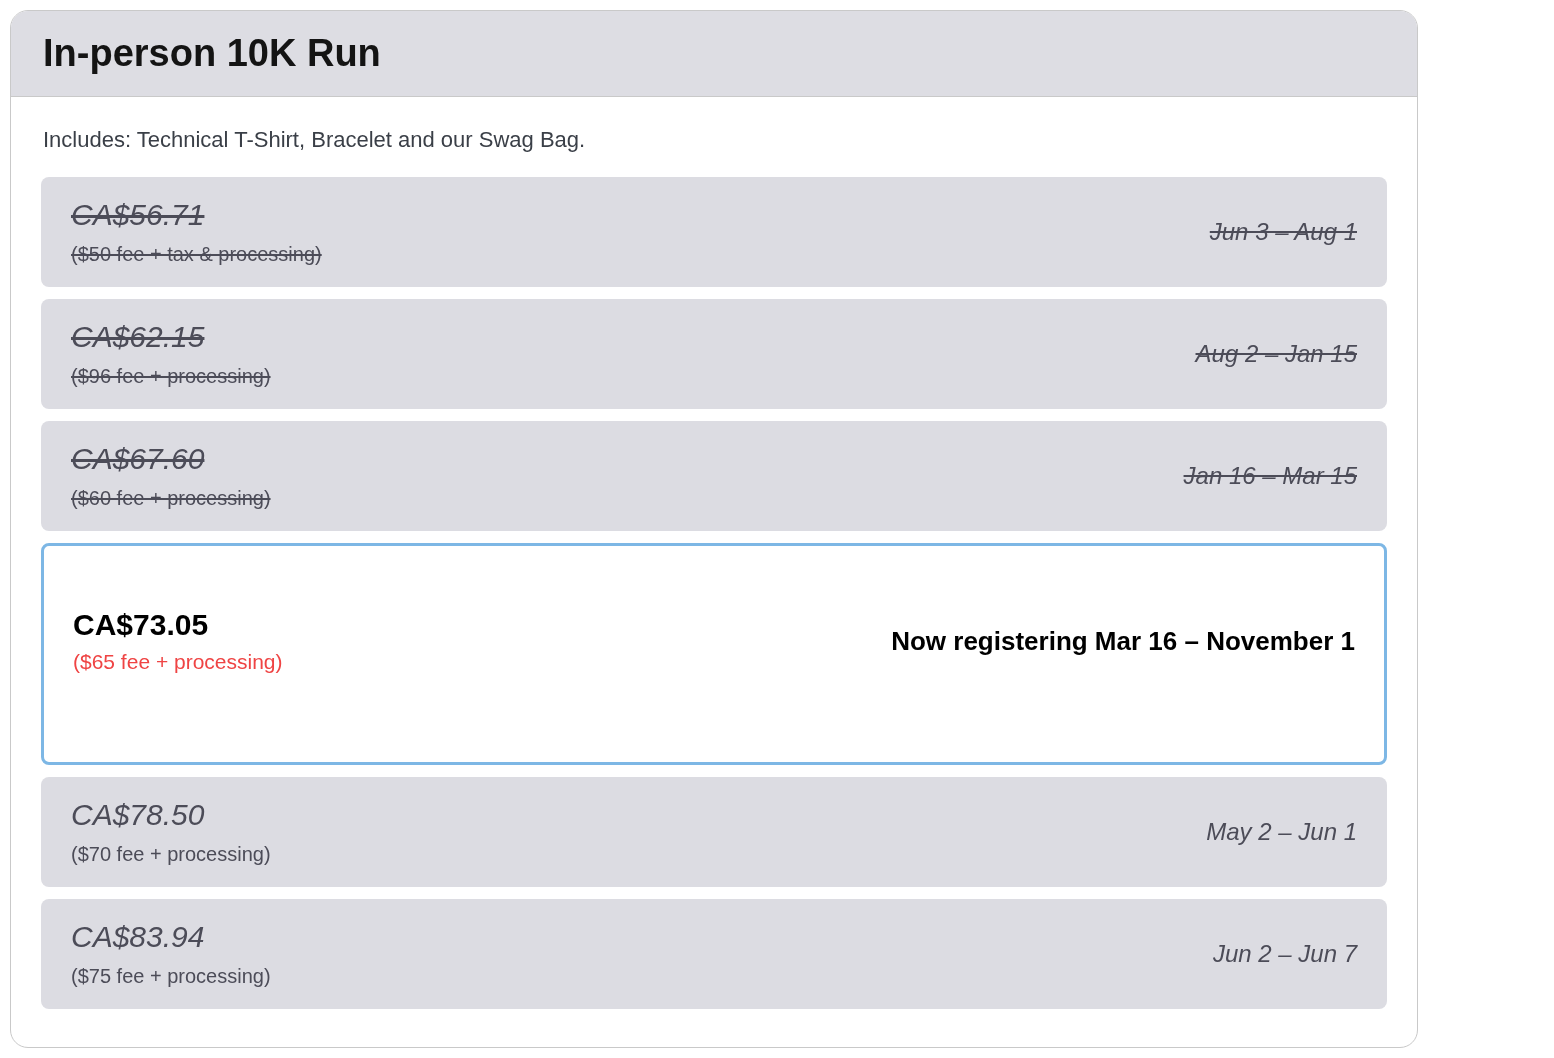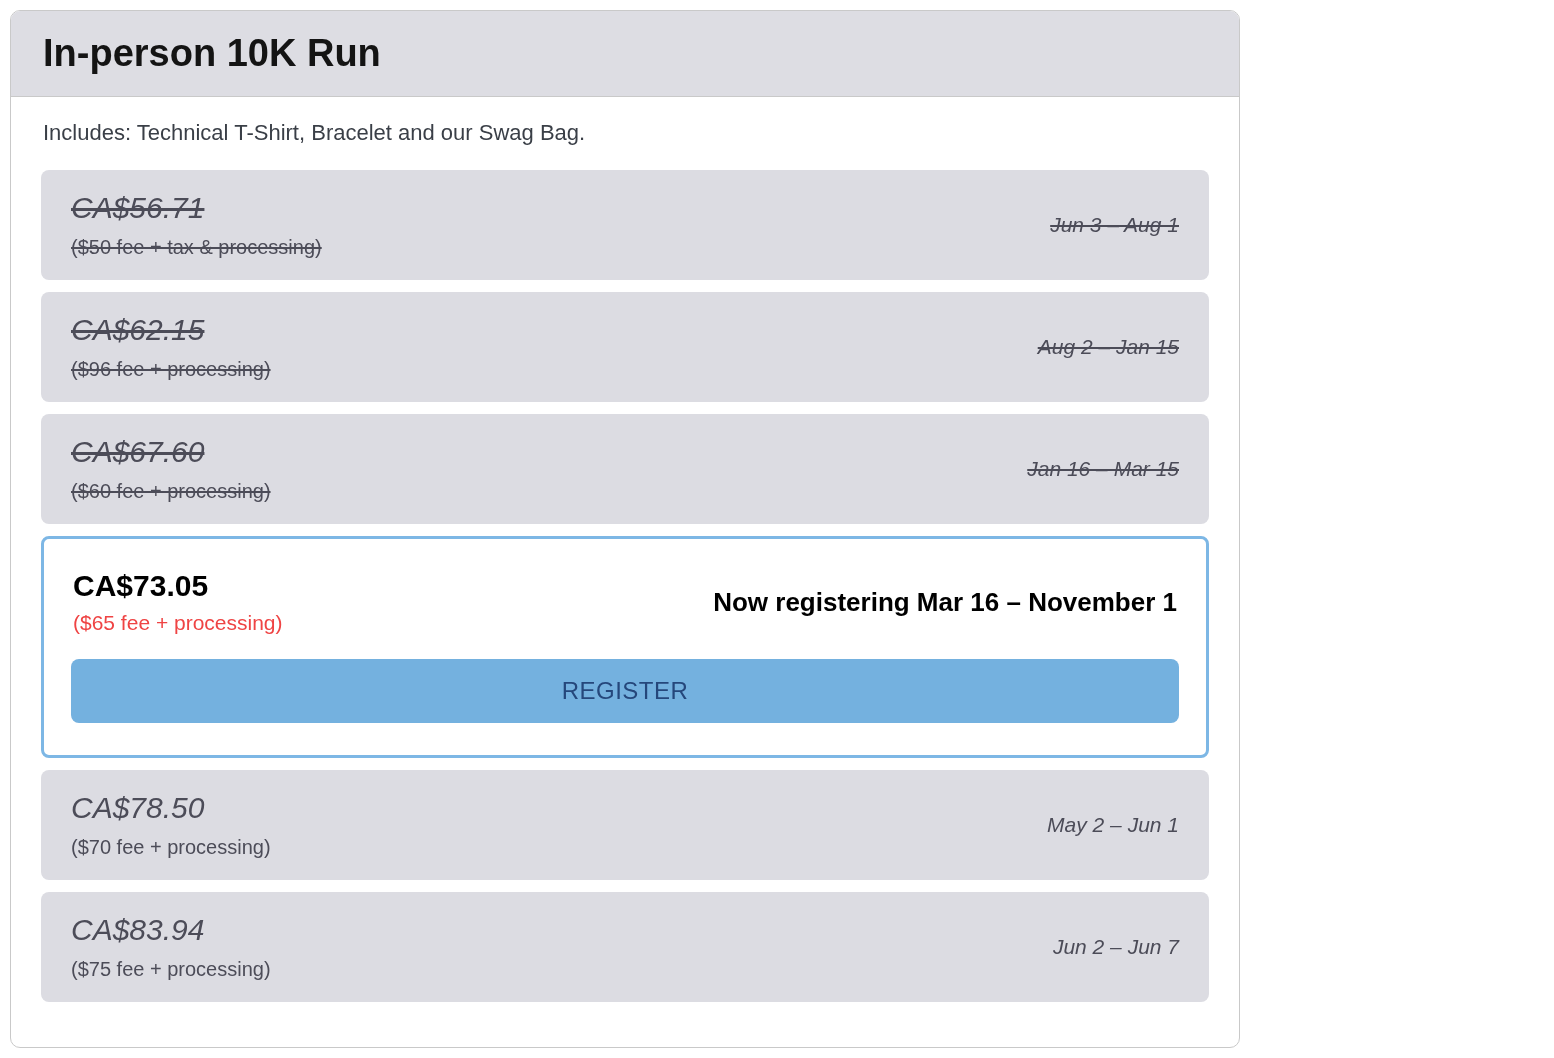--- a/index.html
+++ b/index.html
@@ -5,59 +5,59 @@
   * { box-sizing: border-box; }
   html, body {
     margin: 0; padding: 0;
     width: 1554px; height: 1058px;
     background: #ffffff;
     font-family: "Liberation Sans", sans-serif;
   }
   .card {
     position: absolute;
     left: 10px; top: 10px;
-    width: 1230px; height: 1038px;
+    width: 1408px; height: 1038px;
     background: #ffffff;
     border: 1px solid var(--card_border, #c9c9c9);
-    border-radius: 10px;
+    border-radius: 18px;
     overflow: hidden;
   }
   .card-header {
     background: var(--header_bg, #dddde3);
     height: 86px;
     display: flex;
     align-items: center;
     padding: 0 32px;
     border-bottom: 1px solid var(--card_border, #c9c9c9);
   }
   .card-title {
     font-size: 38px;
     font-weight: 700;
     color: var(--title_text, #141414);
   }
   .content { padding: 0 30px; }
   .description {
-    margin: 23px 0 24px 2px;
+    margin: 30px 0 24px 2px;
     font-size: 22px;
     color: var(--body_text, #3a3f47);
   }
   .tier {
     background: var(--tier_bg, #dcdce2);
     border-radius: 8px;
     min-height: 110px;
     display: flex;
     justify-content: space-between;
     align-items: center;
     padding: 0 30px;
     margin-bottom: 12px;
     color: var(--tier_text, #4c4c58);
   }
   .tier-price { font-size: 30px; font-style: italic; margin-bottom: 11px; }
   .tier-fee   { font-size: 20px; text-align: center; }
-  .tier-dates { font-size: 21px; font-style: italic; text-align: right; }
+  .tier-dates { font-size: 24px; font-style: italic; text-align: right; }
   .tier.past .tier-price,
   .tier.past .tier-fee,
   .tier.past .tier-dates { text-decoration: line-through; }
   .tier.active {
     background: #ffffff;
     border: 3px solid var(--accent_border, #7db7e5);
     min-height: 222px;
     flex-direction: column;
     align-items: stretch;
     justify-content: center;
@@ -138,21 +138,20 @@
     </div>
 
     <div class="tier active">
       <div class="active-top">
         <div class="tier-left">
           <div class="active-price">CA$73.05</div>
           <div class="active-fee">($65 fee + processing)</div>
         </div>
         <div class="active-dates">Now registering Mar 16 – November 1</div>
       </div>
-      <button class="register-btn">REGISTER</button>
     </div>
 
     <div class="tier future">
       <div class="tier-left">
         <div class="tier-price">CA$78.50</div>
         <div class="tier-fee">($70 fee + processing)</div>
       </div>
       <div class="tier-dates">May 2 – Jun 1</div>
     </div>
 

